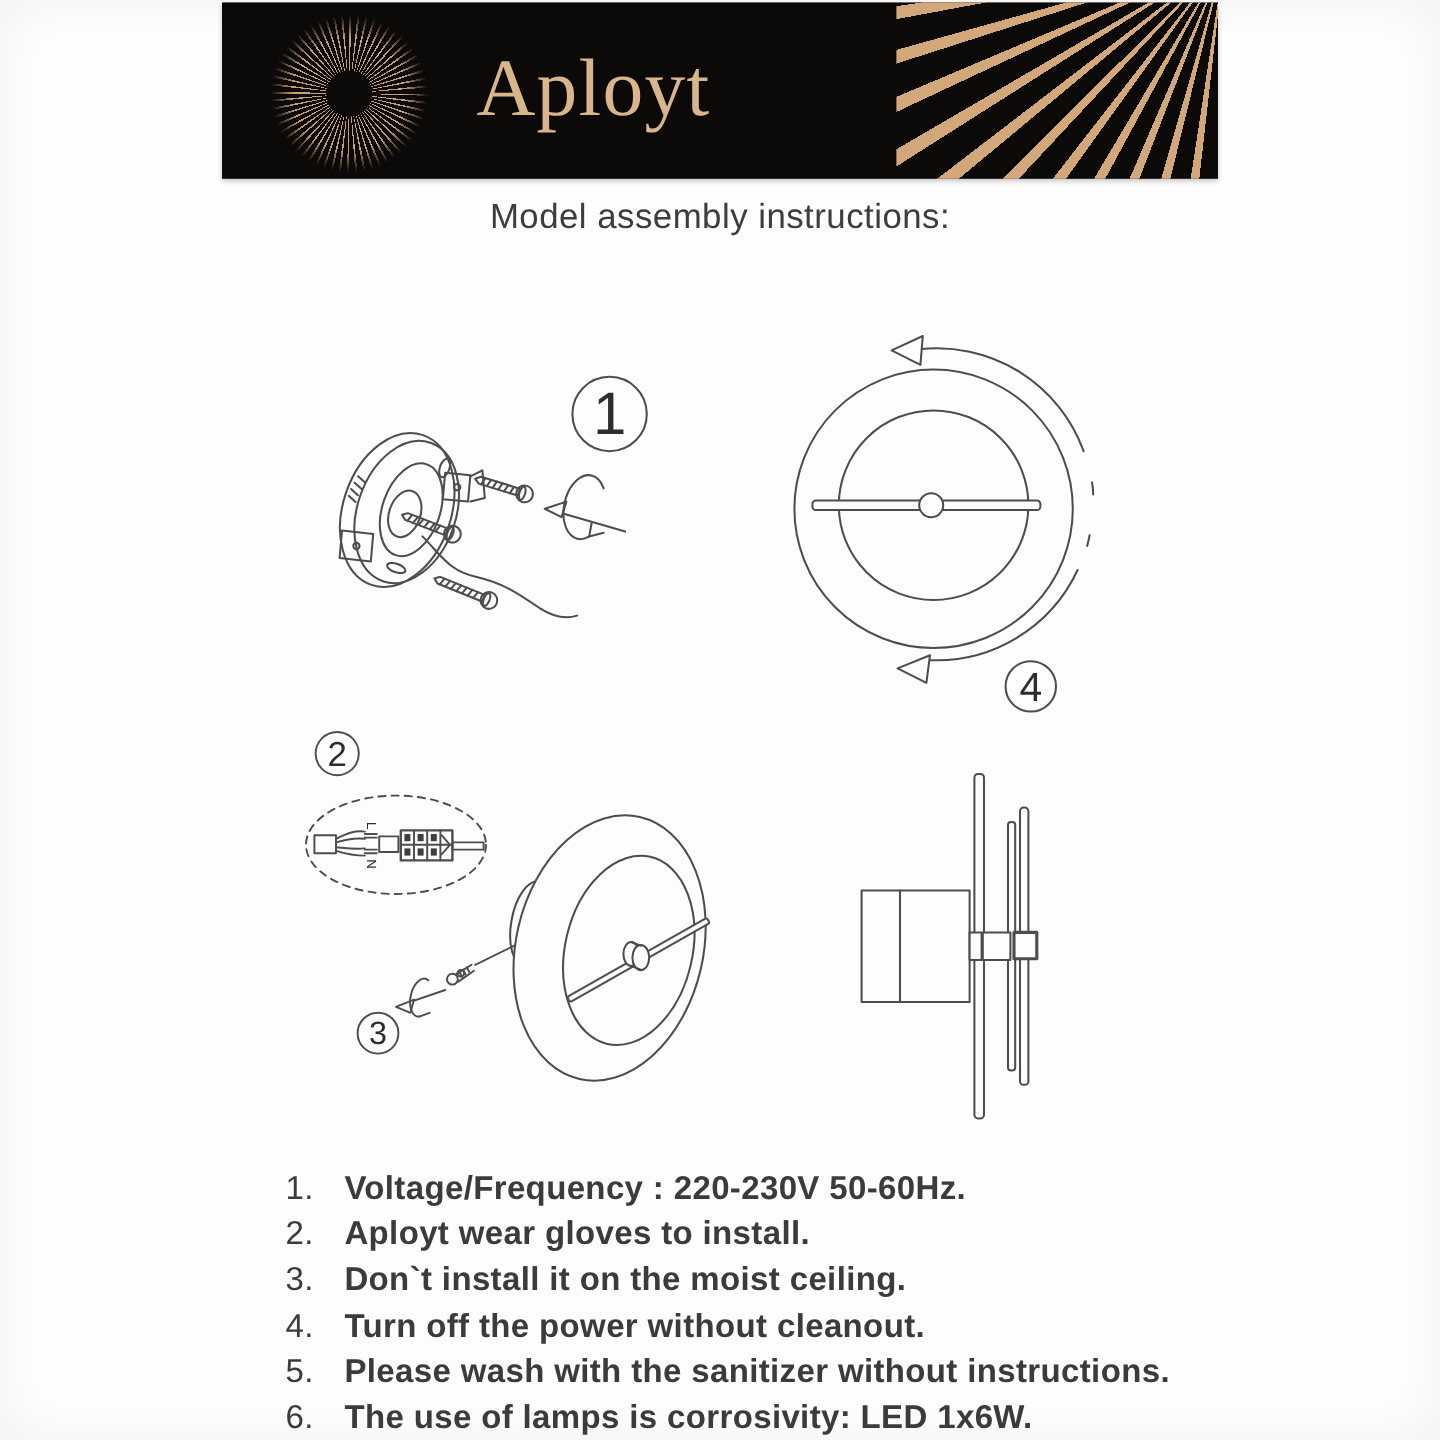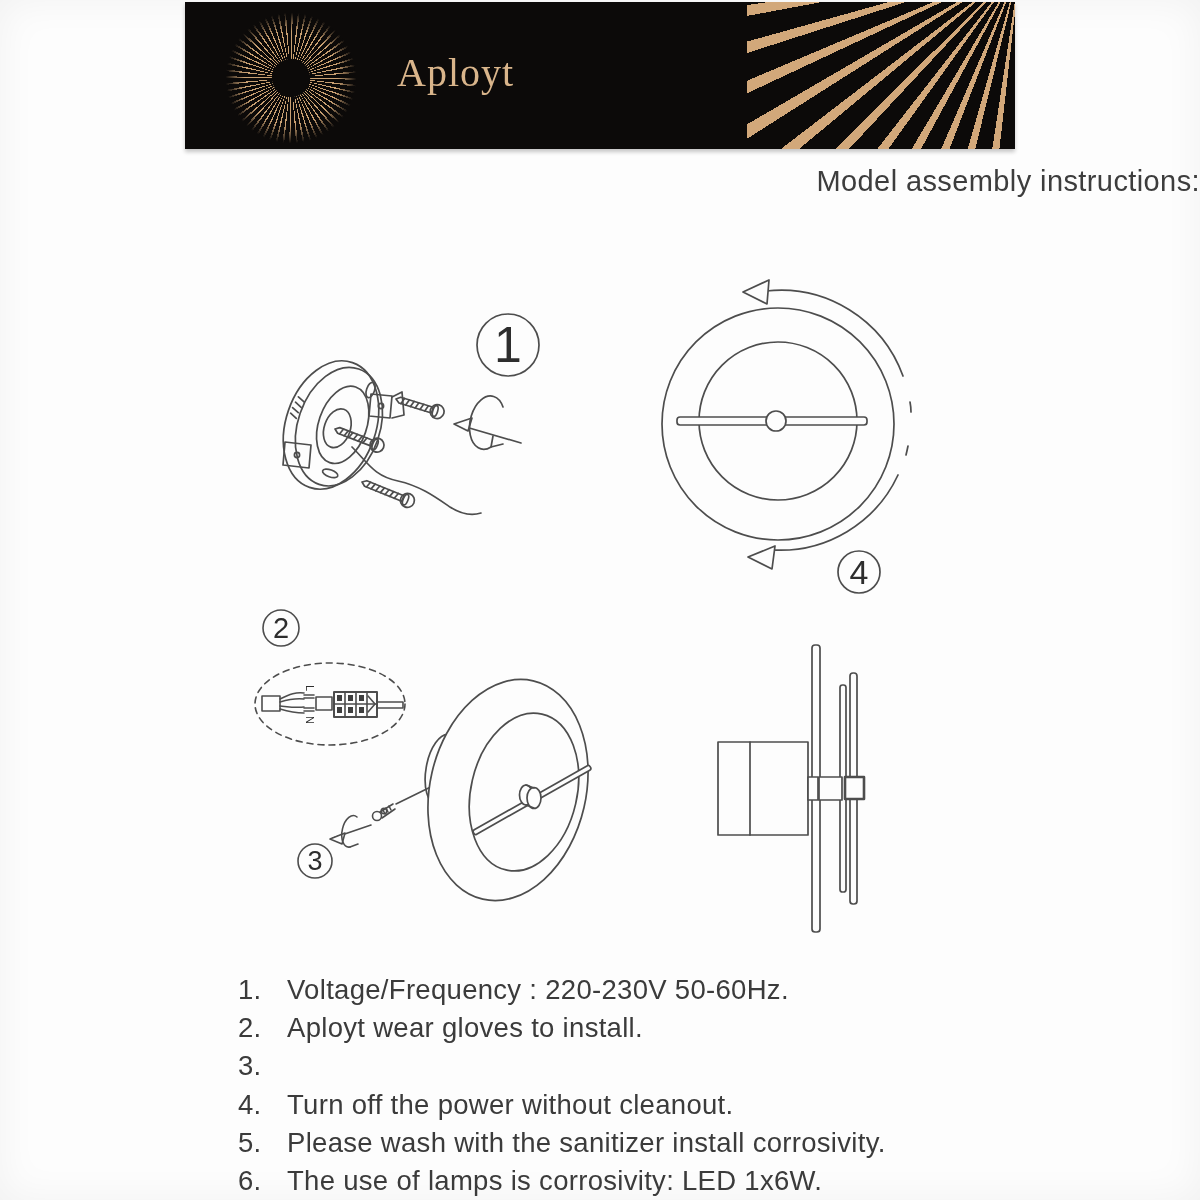--- a/index.html
+++ b/index.html
@@ -16,42 +16,42 @@
   }
   .sunburst{
     position:absolute; left:40px; top:10px; width:132px; height:132px; border-radius:50%;
     background:
       radial-gradient(circle, #0c0a09 0 20%, rgba(12,10,9,0) 21% 50%, #0c0a09 70%),
       repeating-conic-gradient(from 0deg, #c9a072 0deg 1.6deg, rgba(12,10,9,0) 1.6deg 6deg);
   }
   .brand{
     position:absolute; left:212px; top:40px;
     font-family:"Liberation Serif",serif;
-    font-size:40px; line-height:62px; color:#d9b58b; letter-spacing:1px;
+    font-size:68px; line-height:62px; color:#d9b58b; letter-spacing:1px;
   }
   .corner-rays{
     position:absolute; right:0; top:0; width:268px; height:147px;
     background:repeating-conic-gradient(from 150deg at 102% -25%, #d2a87a 0deg 2.2deg, rgba(12,10,9,0) 2.2deg 7.3deg);
   }
   
   .title-wrap{
     position:absolute; left:0; top:164px; width:100%;
-    text-align:right; color:#3d3d3d; font-size:29px; line-height:34px; letter-spacing:0.4px;
+    text-align:center; color:#3d3d3d; font-size:29px; line-height:34px; letter-spacing:0.4px;
   }
   
   .diagrams{ position:absolute; left:0; top:250px; }
   .diagrams text{ font-family:"Liberation Sans",sans-serif; }
   
   .instructions{
     position:absolute; left:0; top:971px; width:100%;
     color:#3b3b3b; font-size:27.5px; line-height:38.2px; letter-spacing:0.3px;
   }
   .instr-row{ display:flex; padding-left:238px; }
   .instr-num{ width:49px; flex:none; }
-  .instr-text{ flex:1; }
+  .instr-text{ flex:1;font-weight:bold; }
 </style>
 </head>
 <body>
 
 <div class="page">
 
   <div class="header-band">
     <div class="sunburst"></div>
     <div class="brand">Aployt</div>
     <div class="corner-rays"></div>
@@ -210,28 +210,29 @@
     <div class="instr-row">
       <span class="instr-num">1.</span>
       <span class="instr-text">Voltage/Frequency : 220-230V 50-60Hz.</span>
     </div>
     <div class="instr-row">
       <span class="instr-num">2.</span>
       <span class="instr-text">Aployt wear gloves to install.</span>
     </div>
     <div class="instr-row">
       <span class="instr-num">3.</span>
+      <span class="instr-text">Don`t install it on the moist ceiling.</span>
     </div>
     <div class="instr-row">
       <span class="instr-num">4.</span>
       <span class="instr-text">Turn off the power without cleanout.</span>
     </div>
     <div class="instr-row">
       <span class="instr-num">5.</span>
-      <span class="instr-text">Please wash with the sanitizer install corrosivity.</span>
+      <span class="instr-text">Please wash with the sanitizer without instructions.</span>
     </div>
     <div class="instr-row">
       <span class="instr-num">6.</span>
       <span class="instr-text">The use of lamps is corrosivity: LED 1x6W.</span>
     </div>
   </div>
 
 </div>
 
 </body></html>

